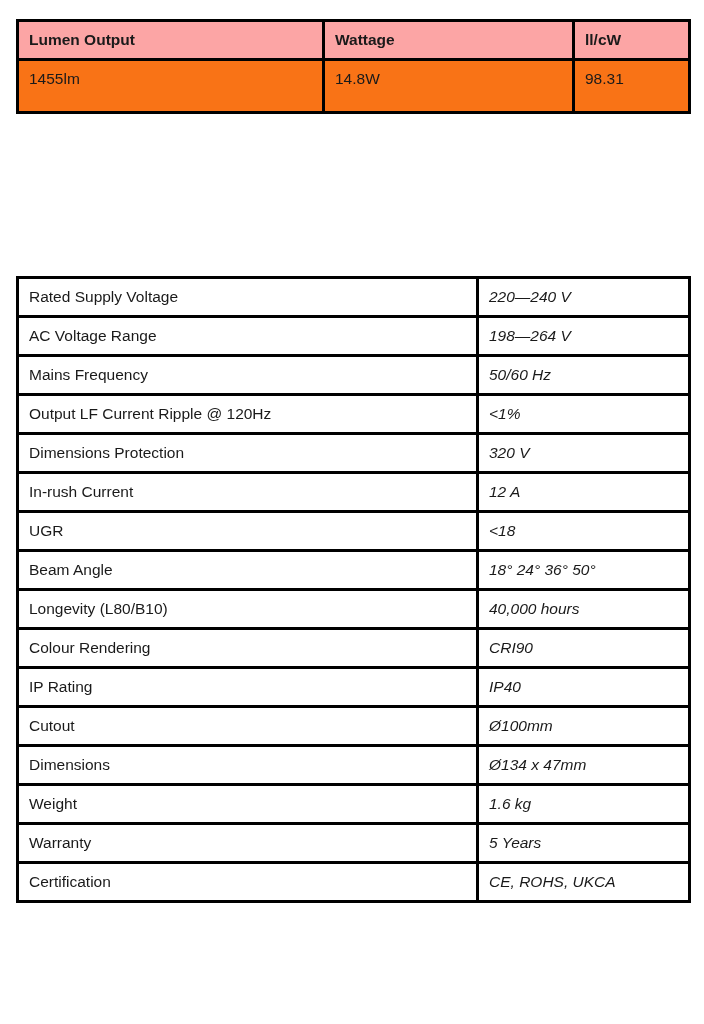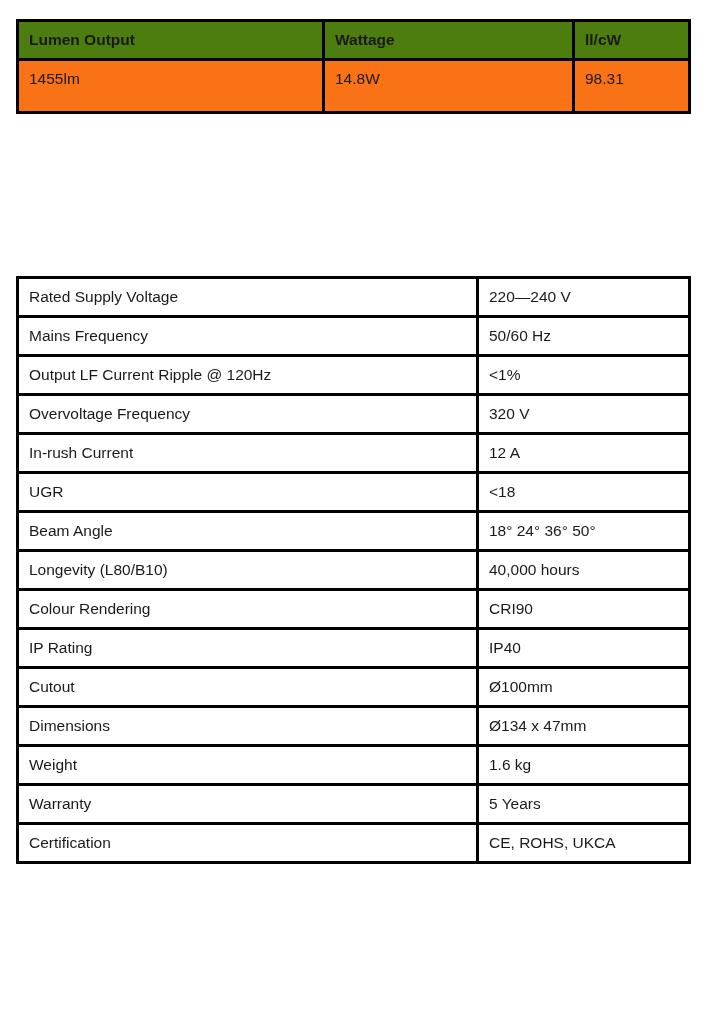--- a/index.html
+++ b/index.html
@@ -32,21 +32,21 @@
   .summary-table td {
     border: 3px solid #000;
     text-align: left;
     padding: 0 0 0 10px;
     font-size: 15.5px;
     overflow: hidden;
     white-space: nowrap;
   }
   .summary-table th {
     height: 39px;
-    background: #4d7c0f;
+    background: #fca5a5;
     font-weight: bold;
     vertical-align: middle;
   }
   .summary-table td {
     height: 53px;
     background: #f97316;
     font-weight: normal;
     vertical-align: top;
     padding-top: 9px;
   }
@@ -66,21 +66,21 @@
     text-align: left;
     vertical-align: middle;
     padding: 0 0 0 10px;
     height: 39px;
     font-size: 15.5px;
     background: #ffffff;
     overflow: hidden;
     white-space: nowrap;
   }
   .spec-col-label { width: 460px; }
-  .spec-col-value { width: 212px; }
+  .spec-col-value { width: 212px; font-style: italic; }
 </style>
 </head>
 <body>
 
 <table class="summary-table">
   <thead>
     <tr>
       <th class="col-lumen">Lumen Output</th>
       <th class="col-wattage">Wattage</th>
       <th class="col-llcw">ll/cW</th>
@@ -95,29 +95,33 @@
   </tbody>
 </table>
 
 <table class="spec-table">
   <tbody>
     <tr>
       <td class="spec-col-label">Rated Supply Voltage</td>
       <td class="spec-col-value">220—240 V</td>
     </tr>
     <tr>
+      <td class="spec-col-label">AC Voltage Range</td>
+      <td class="spec-col-value">198—264 V</td>
+    </tr>
+    <tr>
       <td class="spec-col-label">Mains Frequency</td>
       <td class="spec-col-value">50/60 Hz</td>
     </tr>
     <tr>
       <td class="spec-col-label">Output LF Current Ripple @ 120Hz</td>
       <td class="spec-col-value">&lt;1%</td>
     </tr>
     <tr>
-      <td class="spec-col-label">Overvoltage Frequency</td>
+      <td class="spec-col-label">Dimensions Protection</td>
       <td class="spec-col-value">320 V</td>
     </tr>
     <tr>
       <td class="spec-col-label">In-rush Current</td>
       <td class="spec-col-value">12 A</td>
     </tr>
     <tr>
       <td class="spec-col-label">UGR</td>
       <td class="spec-col-value">&lt;18</td>
     </tr>

